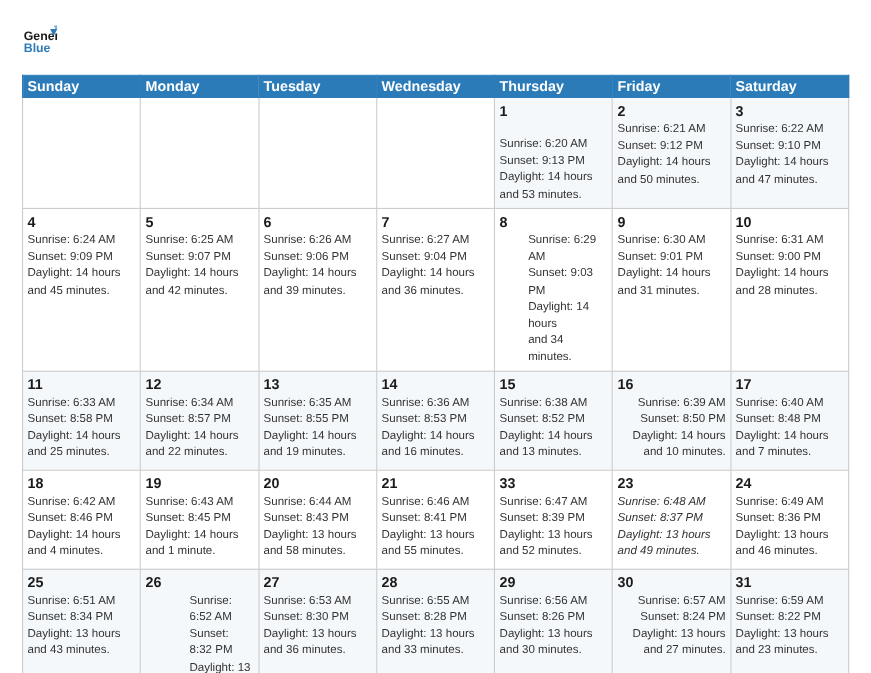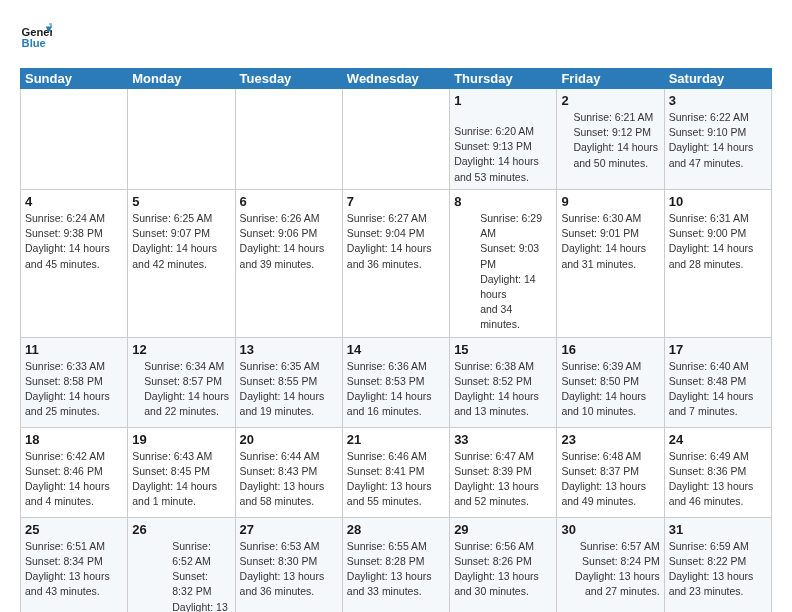--- a/index.html
+++ b/index.html
@@ -119,38 +119,38 @@
         <td class="empty-cell"></td>
         <td>
           <span class="day-number">1</span>
           <div class="day-info" style="white-space: pre-line; margin-top: 16px;">Sunrise: 6:20 AM
 Sunset: 9:13 PM
 Daylight: 14 hours
 and 53 minutes.</div>
         </td>
         <td>
           <span class="day-number">2</span>
-          <div class="day-info" style="white-space: pre-line; margin-left: 12px;">Sunrise: 6:21 AM
+          <div class="day-info" style="white-space: pre-line;">Sunrise: 6:21 AM
 Sunset: 9:12 PM
 Daylight: 14 hours
 and 50 minutes.</div>
         </td>
         <td>
           <span class="day-number">3</span>
           <div class="day-info" style="white-space: pre-line;">Sunrise: 6:22 AM
 Sunset: 9:10 PM
 Daylight: 14 hours
 and 47 minutes.</div>
         </td>
       </tr>
       <tr>
         <td>
           <span class="day-number">4</span>
           <div class="day-info" style="white-space: pre-line;">Sunrise: 6:24 AM
-Sunset: 9:38 PM
+Sunset: 9:09 PM
 Daylight: 14 hours
 and 45 minutes.</div>
         </td>
         <td>
           <span class="day-number">5</span>
           <div class="day-info" style="white-space: pre-line;">Sunrise: 6:25 AM
 Sunset: 9:07 PM
 Daylight: 14 hours
 and 42 minutes.</div>
         </td>
@@ -193,21 +193,21 @@
       <tr>
         <td>
           <span class="day-number">11</span>
           <div class="day-info" style="white-space: pre-line;">Sunrise: 6:33 AM
 Sunset: 8:58 PM
 Daylight: 14 hours
 and 25 minutes.</div>
         </td>
         <td>
           <span class="day-number">12</span>
-          <div class="day-info" style="white-space: pre-line; margin-left: 12px;">Sunrise: 6:34 AM
+          <div class="day-info" style="white-space: pre-line;">Sunrise: 6:34 AM
 Sunset: 8:57 PM
 Daylight: 14 hours
 and 22 minutes.</div>
         </td>
         <td>
           <span class="day-number">13</span>
           <div class="day-info" style="white-space: pre-line;">Sunrise: 6:35 AM
 Sunset: 8:55 PM
 Daylight: 14 hours
 and 19 minutes.</div>
@@ -221,21 +221,21 @@
         </td>
         <td>
           <span class="day-number">15</span>
           <div class="day-info" style="white-space: pre-line;">Sunrise: 6:38 AM
 Sunset: 8:52 PM
 Daylight: 14 hours
 and 13 minutes.</div>
         </td>
         <td>
           <span class="day-number">16</span>
-          <div class="day-info" style="white-space: pre-line;">Sunrise: 6:39 AM
+          <div class="day-info" style="white-space: pre-line; text-align: right;">Sunrise: 6:39 AM
 Sunset: 8:50 PM
 Daylight: 14 hours
 and 10 minutes.</div>
         </td>
         <td>
           <span class="day-number">17</span>
           <div class="day-info" style="white-space: pre-line;">Sunrise: 6:40 AM
 Sunset: 8:48 PM
 Daylight: 14 hours
 and 7 minutes.</div>
@@ -272,21 +272,21 @@
         </td>
         <td>
           <span class="day-number">33</span>
           <div class="day-info" style="white-space: pre-line;">Sunrise: 6:47 AM
 Sunset: 8:39 PM
 Daylight: 13 hours
 and 52 minutes.</div>
         </td>
         <td>
           <span class="day-number">23</span>
-          <div class="day-info" style="white-space: pre-line;">Sunrise: 6:48 AM
+          <div class="day-info" style="white-space: pre-line; font-style: italic;">Sunrise: 6:48 AM
 Sunset: 8:37 PM
 Daylight: 13 hours
 and 49 minutes.</div>
         </td>
         <td>
           <span class="day-number">24</span>
           <div class="day-info" style="white-space: pre-line;">Sunrise: 6:49 AM
 Sunset: 8:36 PM
 Daylight: 13 hours
 and 46 minutes.</div>

